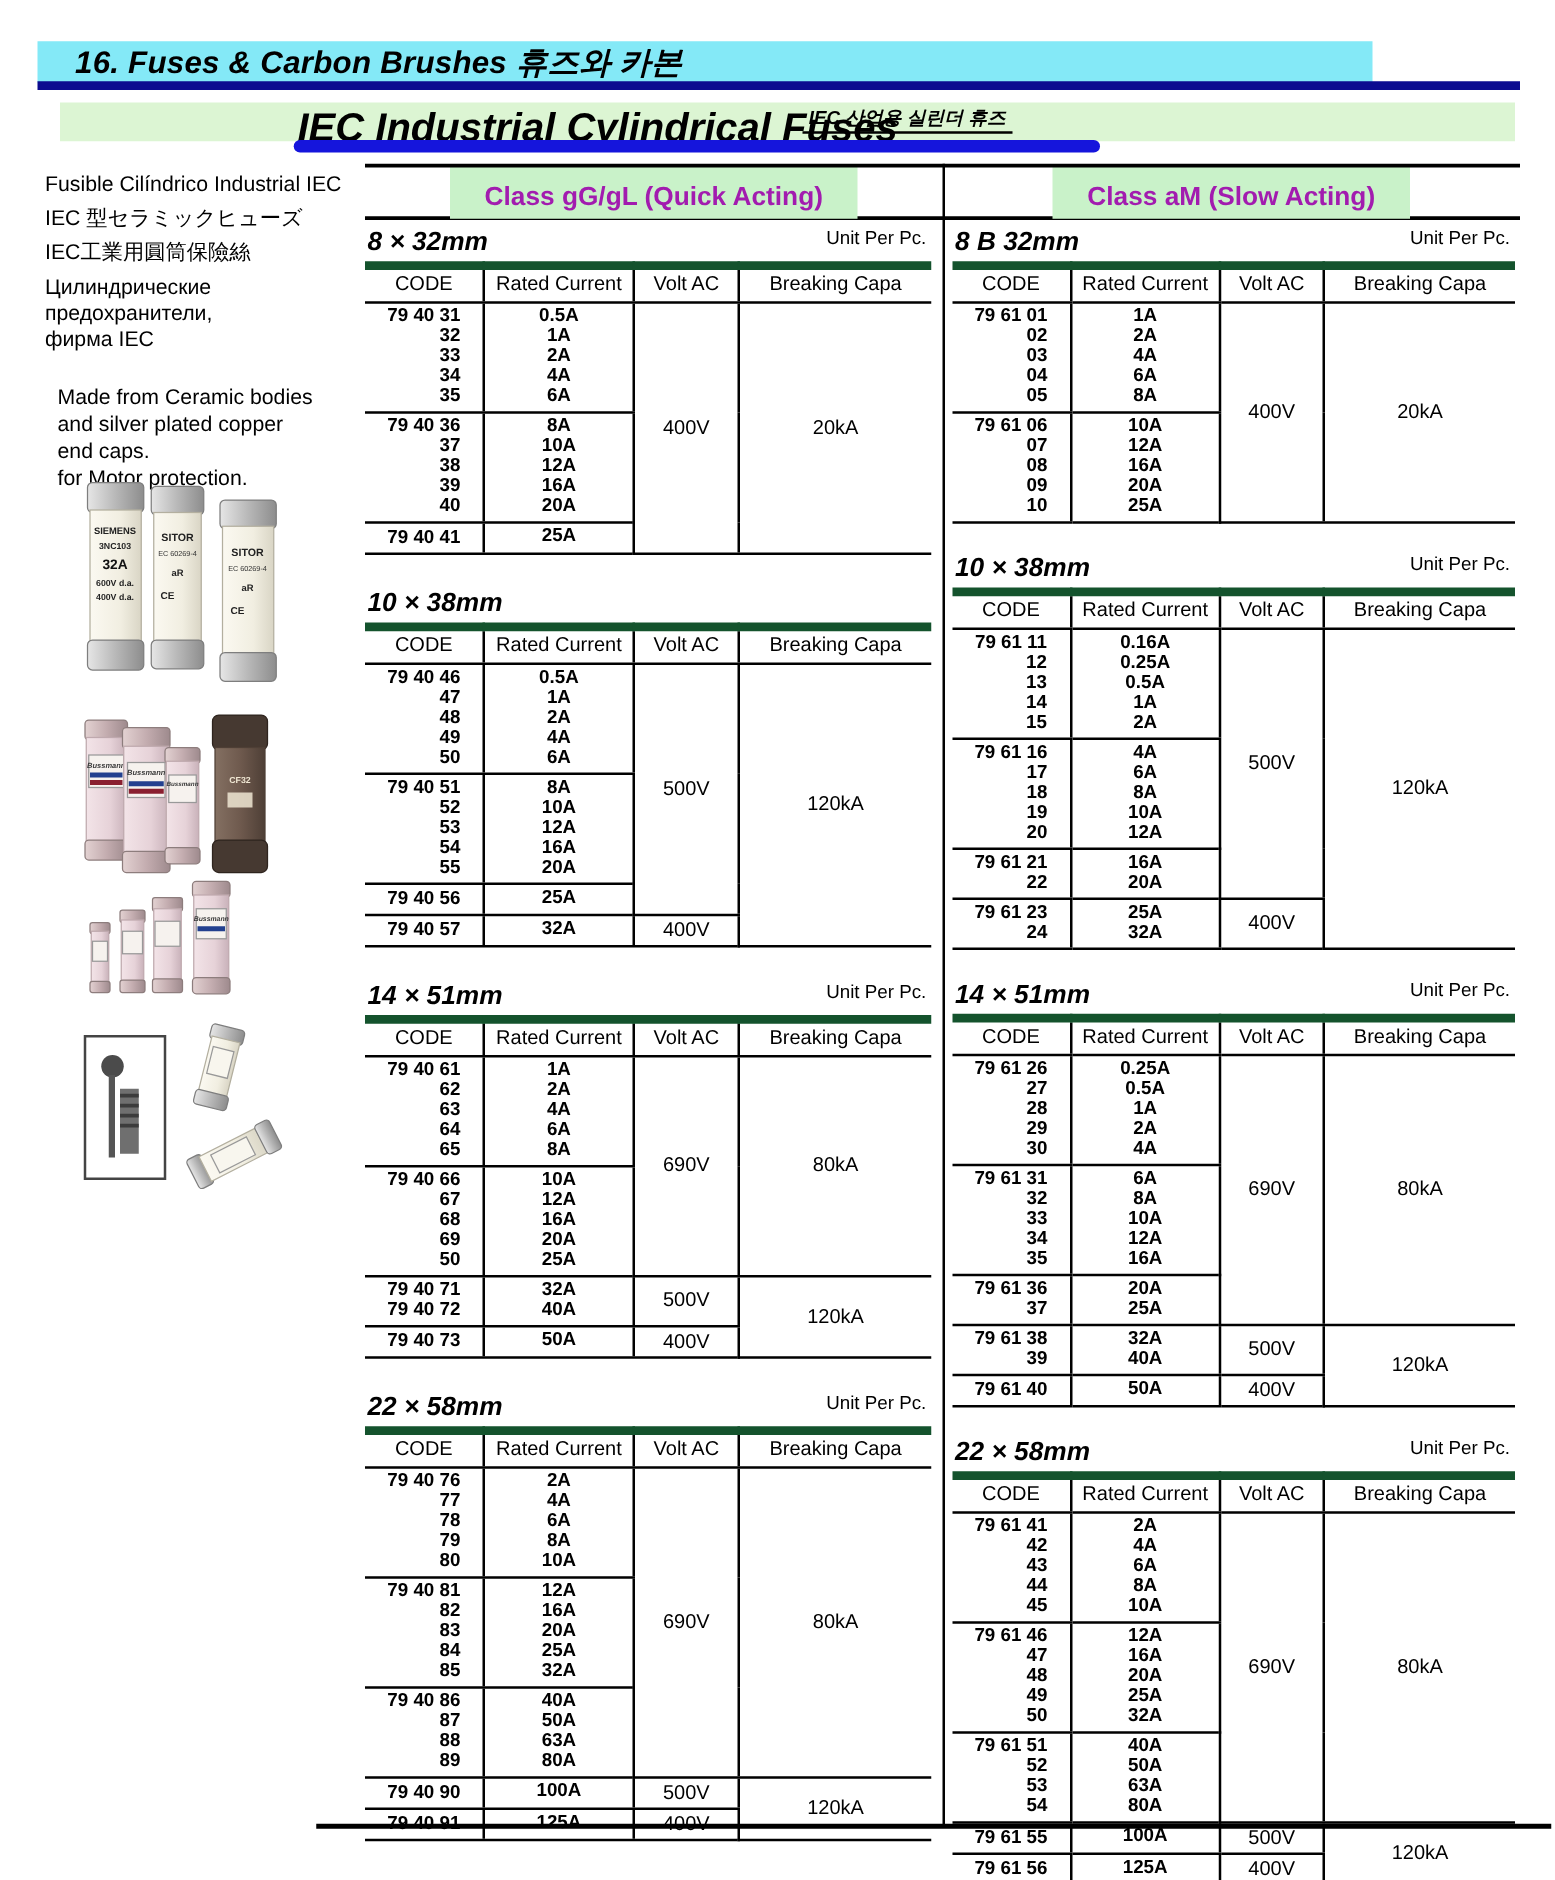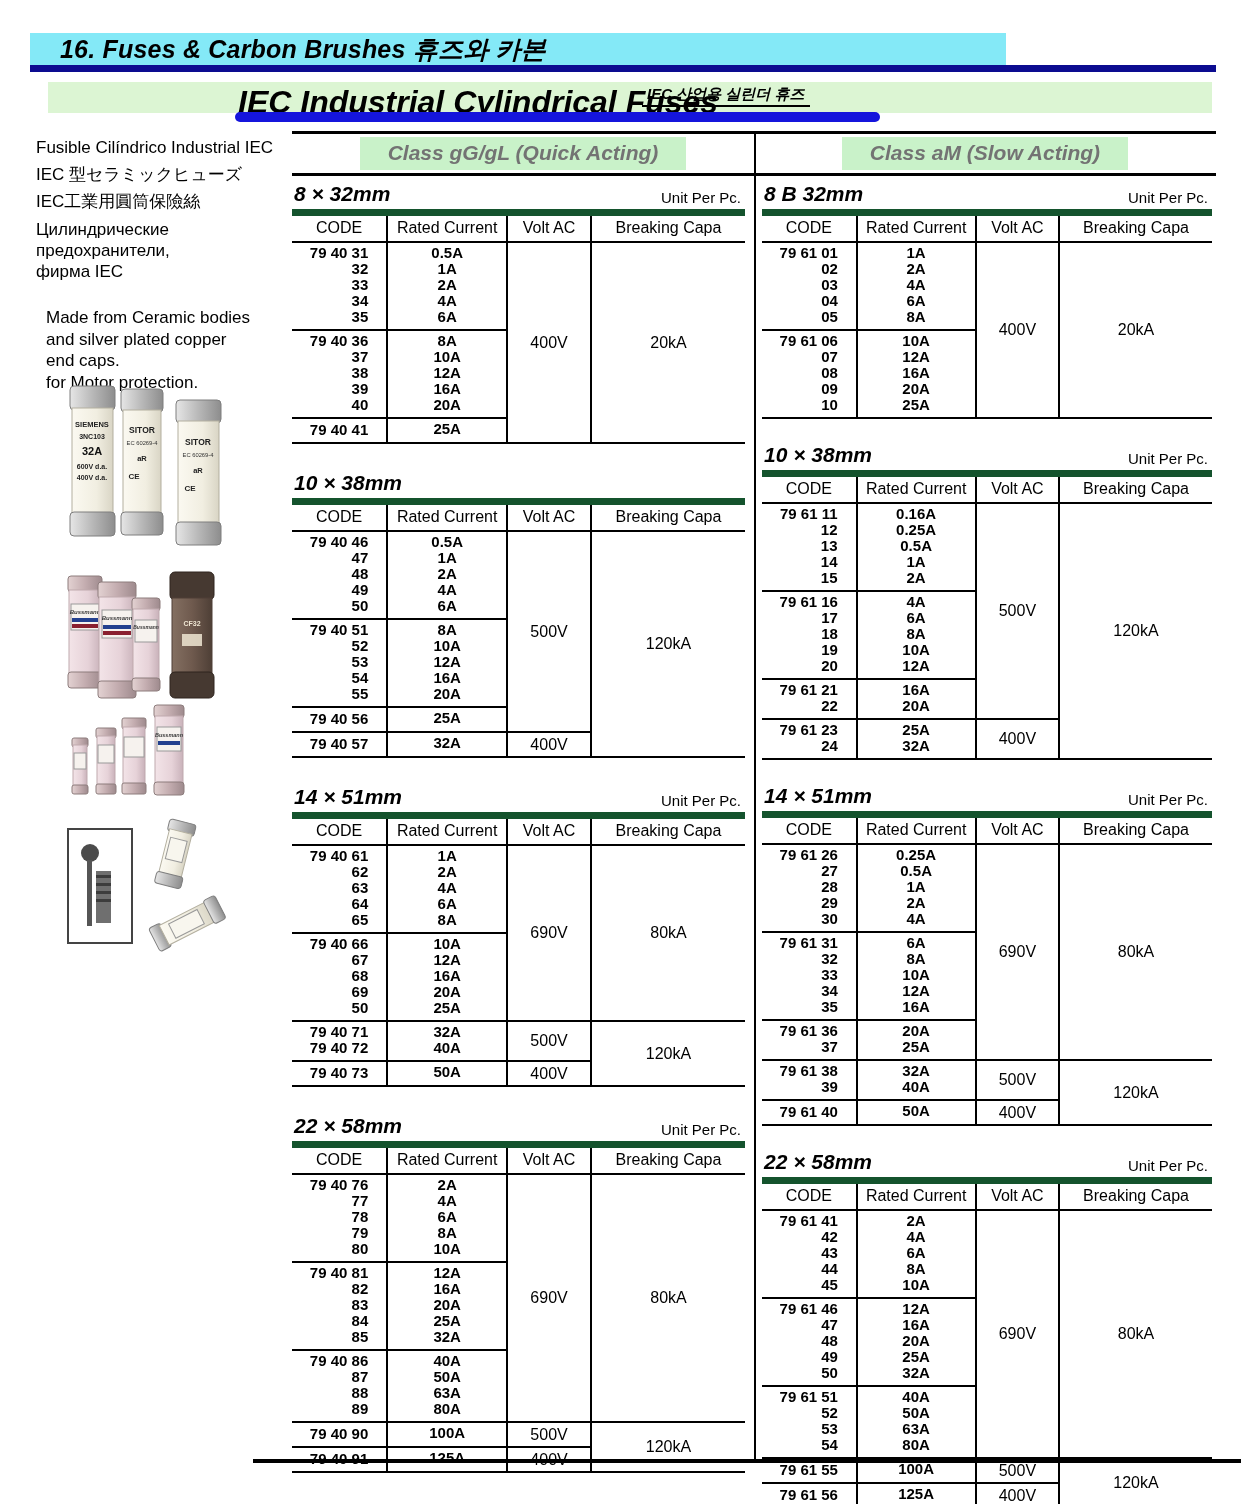--- a/index.html
+++ b/index.html
@@ -1,21 +1,21 @@
 <!DOCTYPE html>
 <html><head>
 <meta charset="utf-8">
 <style>
   * { margin:0; padding:0; box-sizing:border-box; }
   html,body { background:#e8e8e8; }
   body { font-family:"Liberation Sans","DejaVu Sans",sans-serif; }
   .page { position:relative; width:1244px; height:1504px; background:#ffffff; overflow:hidden; margin:0 auto; }
 
   
-  .title-band { position:absolute; left:30px; top:33px; width:976px; height:33px; background:#84E9F7; display:flex; align-items:center; }
+  .title-band { position:absolute; left:30px; top:33px; width:1068px; height:33px; background:#84E9F7; display:flex; align-items:center; }
   .title-text { font-style:italic; font-weight:bold; font-size:25px; padding-left:30px; letter-spacing:.2px; color:#000; }
   .title-underline { position:absolute; left:30px; top:65px; width:1186px; height:7px; background:#0C0C90; }
 
   .subtitle-band { position:absolute; left:48px; top:82px; width:1164px; height:31px; background:#DCF5D3; }
   .subtitle-en { position:absolute; left:238px; top:84px; font-style:italic; font-weight:bold; font-size:32px; color:#000; }
   .subtitle-ko { position:absolute; left:642px; top:85px; font-style:italic; font-weight:bold; font-size:15px; border-bottom:2.5px solid #000; padding:0 5px 1px 5px; color:#000; }
   .subtitle-rule { position:absolute; left:235px; top:112px; width:645px; height:10px; border-radius:5px; background:#1515DC; }
 
   
   .sidebar { position:absolute; left:36px; top:134px; width:252px; color:#000; }
@@ -26,31 +26,31 @@
   .photo { position:absolute;text-align:right; }
 
   
   .tables-area { position:absolute; left:292px; top:131px; width:924px; }
   .tables-top-rule { position:absolute; left:0; top:0; width:100%; height:3px; background:#000; }
   .col-divider { position:absolute; left:462px; top:0; width:2px; height:1330px; background:#000; }
   .bottom-rule { position:absolute; left:253px; top:1459px; width:988px; height:4px; background:#000; }
 
   .class-header-row { display:flex; padding-top:3px; height:45px; border-bottom:3px solid #000; }
   .class-header-cell { width:50%; display:flex; align-items:center; justify-content:center; }
-  .class-hl { background:#C9F2C9; font-style:italic; font-weight:bold; font-size:21px; padding:4px 28px 5px; white-space:nowrap; color:#737373; }
+  .class-hl { background:#C9F2C9; font-weight:bold; font-size:21px; padding:14px 28px 5px; white-space:nowrap; color:#a21caf; }
 
   .columns-row { display:flex; }
   .table-col { width:453px; padding-top:3px; }
   .col-right { margin-left:17px; width:450px; }
 
   .size-block { margin-top:24px; }
   .col-left .size-block { margin-top:27px; }
   .table-col .size-block:first-child { margin-top:3px; }
 
-  .size-title-row { display:flex; justify-content:space-between; align-items:flex-end; padding:0 4px 3px 2px; min-height:26px; }
+  .size-title-row { display:flex; justify-content:space-between; align-items:flex-start; padding:0 4px 3px 2px; min-height:26px; }
   .size-title { font-style:italic; font-weight:bold; font-size:21px; color:#000; }
   .unit-label { font-size:15px; color:#000; }
 
   table.spec-table { width:100%; border-collapse:collapse; table-layout:fixed;
     border-top:7px solid #14532d; border-bottom:2.5px solid #000; }
   .spec-table th { font-weight:normal; font-size:16px; padding:3px 0 4px; border-bottom:2.5px solid #000; color:#000; }
   .spec-table th:nth-child(1){ width:21%; }
   .spec-table th:nth-child(2){ width:26.5%; }
   .spec-table th:nth-child(3){ width:18.5%; }
   .spec-table th:nth-child(4){ width:34%; }

